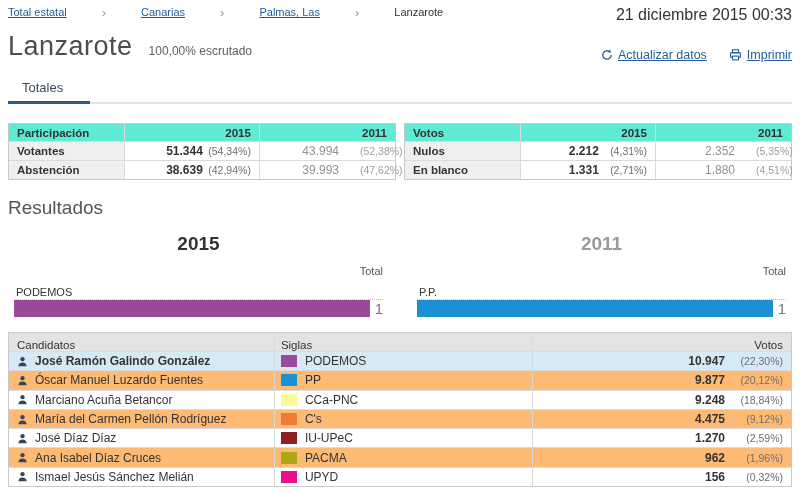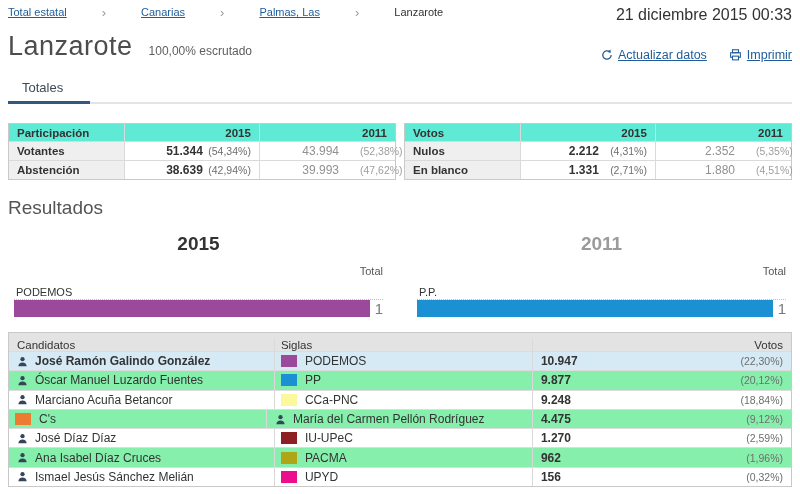--- a/index.html
+++ b/index.html
@@ -57,29 +57,29 @@
   .chart-sub { text-align:right; font-size:11px; color:#555; margin-top:10px; }
   .party-label { font-size:11px; color:#333; margin-top:9px; padding-left:2px; }
   .bar-row { display:flex; align-items:center; border-top:1px dotted #bdbdbd; margin-top:1px; }
   .bar { height:17px; flex:1; }
   .bar-value { min-width:12px; text-align:left; font-size:15px; color:#7a7a7a; padding-left:5px; }
 
   
   .ctable { margin-top:15px; border:1px solid #c9c9c9; font-size:12px; }
   .crow { display:flex; height:19.3px; align-items:stretch; border-top:1px solid #dcdcdc; }
   .crow.head { background:#e3e3e3; border-top:none; height:18px;align-items:flex-end; }
-  .crow.odd { background:#86efac; }
+  .crow.odd { background:#fdba74; }
   .crow.selected { background:#d6eaf6; }
   .crow.selected .cand-name { font-weight:bold; }
   .ccell { display:flex; align-items:center; padding:0 8px; border-right:1px solid #d9d9d9; }
   .c-name { width:34%; gap:7px; }
   .c-party { width:33%; gap:8px; padding-left:6px; }
   .c-votes { flex:1; border-right:none; }
   .crow.head .ccell { font-size:11.5px; color:#333; }
-  .c-votes .num { flex:1; font-weight:bold; color:#333; }
+  .c-votes .num { flex:1; text-align:right; font-weight:bold; color:#333; }
   .c-votes .pct { width:58px; text-align:right; font-size:10.5px; color:#6e6e6e; }
   .crow.head .c-votes .hd { flex:1; text-align:right; }
   .swatch { width:16px; height:12px; display:inline-block; flex:none; }
   .person-icon { flex:none; display:flex; align-items:center; }
 </style>
 </head>
 <body>
 
 <div class="page">
 
@@ -278,33 +278,33 @@
       <span class="swatch" style="background-color: rgb(251, 248, 158);"></span>
       <span class="party-txt">CCa-PNC</span>
     </div>
     <div class="ccell c-votes">
       <span class="num">9.248</span>
       <span class="pct">(18,84%)</span>
     </div>
   </div>
 
   <div class="crow odd">
+    <div class="ccell c-name">
+      <span class="person-icon" hidden="">
+        <svg width="11" height="11" viewBox="0 0 16 16">
+                <circle cx="8" cy="4.6" r="3.1" fill="#33465a"></circle>
+                <path d="M2 15c0-3.6 2.7-5.6 6-5.6s6 2 6 5.6z" fill="#33465a"></path>
+              </svg>
+      </span>
+      <span class="cand-name">María del Carmen Pellón Rodríguez</span>
+    </div>
     <div class="ccell c-party">
       <span class="swatch" style="background-color: rgb(236, 124, 51);"></span>
       <span class="party-txt">C's</span>
     </div>
-    <div class="ccell c-name">
-      <span class="person-icon" hidden="">
-        <svg width="11" height="11" viewBox="0 0 16 16">
-                <circle cx="8" cy="4.6" r="3.1" fill="#33465a"></circle>
-                <path d="M2 15c0-3.6 2.7-5.6 6-5.6s6 2 6 5.6z" fill="#33465a"></path>
-              </svg>
-      </span>
-      <span class="cand-name">María del Carmen Pellón Rodríguez</span>
-    </div>
     <div class="ccell c-votes">
       <span class="num">4.475</span>
       <span class="pct">(9,12%)</span>
     </div>
   </div>
 
   <div class="crow">
     <div class="ccell c-name">
       <span class="person-icon" hidden="">
         <svg width="11" height="11" viewBox="0 0 16 16">

